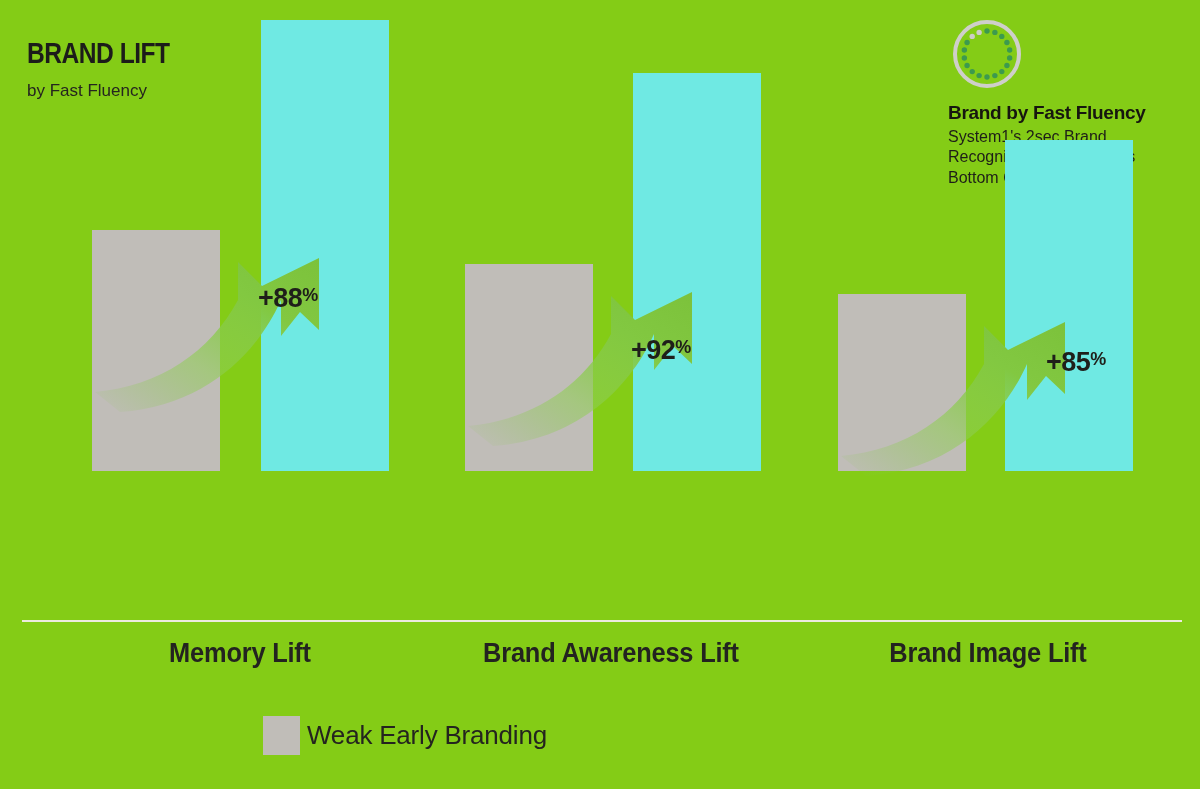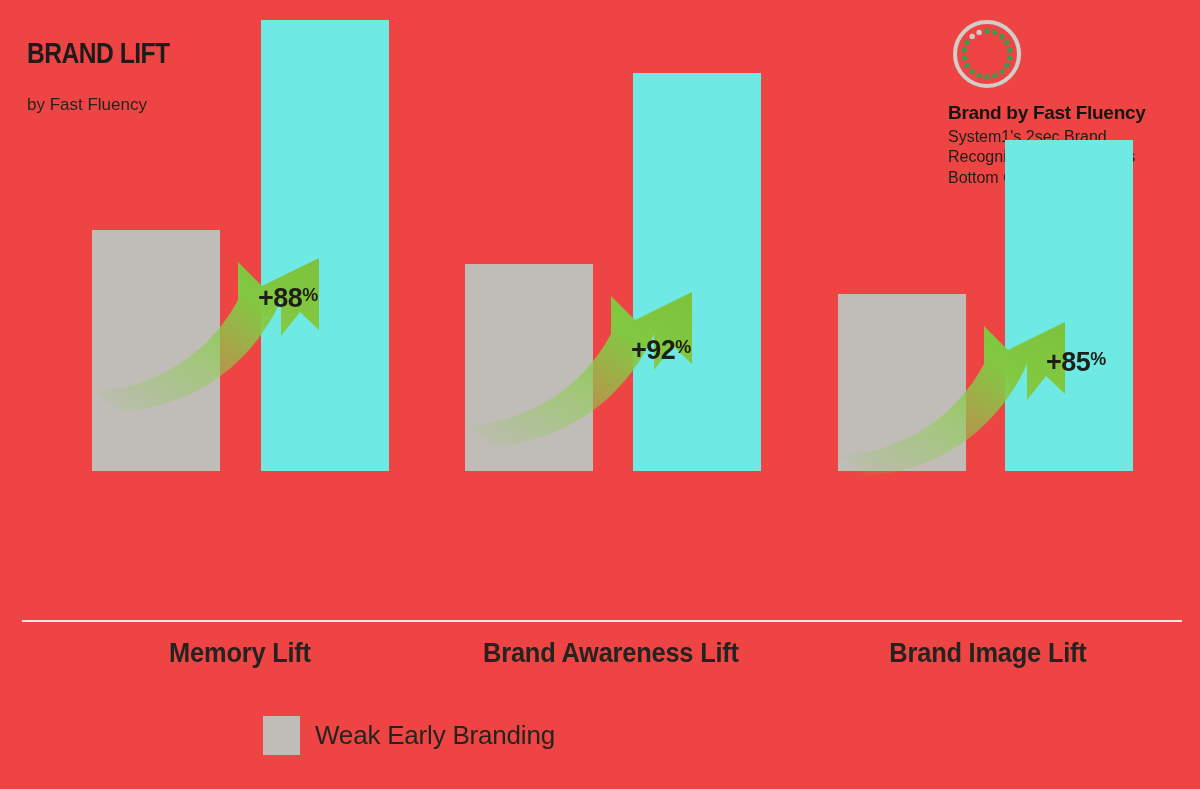--- a/index.html
+++ b/index.html
@@ -12,42 +12,42 @@
     height: 789px;
     background: #fdfbf2;
     font-family: "Liberation Sans", sans-serif;
     overflow: hidden;
   }
 
   .canvas {
     position: relative;
     width: 1200px;
     height: 789px;
-    background: #ef4444;
+    background: #84cc16;
   }
 
   
   .brand-block {
     position: absolute;
     left: 27px;
     top: 38px;
   }
   .brand-title {
     font-family: "Liberation Sans Narrow", "Liberation Sans", sans-serif;
     font-weight: 700;
     font-size: 30px;
     letter-spacing: -0.6px;
     color: #1c1c1a;
     line-height: 1;
     transform: scaleX(0.82);
     transform-origin: left center;
     white-space: nowrap;
   }
   .brand-sub {
-    margin-top: 28px;
+    margin-top: 14px;
     font-size: 17px;
     color: #25251f;
     line-height: 1.1;
     white-space: nowrap;
   }
 
   
   .split-block {
     position: absolute;
     left: 948px;
@@ -142,21 +142,21 @@
     position: absolute;
     left: 263px;
     top: 716px;
     display: flex;
     align-items: center;
     gap: 58px;
   }
   .legend-item {
     display: flex;
     align-items: center;
-    gap: 15px;
+    gap: 7px;
   }
   .legend-swatch {
     width: 37px;
     height: 39px;
     flex: none;
   }
   .legend-label {
     font-size: 26px;
     color: #24241f;
     letter-spacing: -0.2px;

